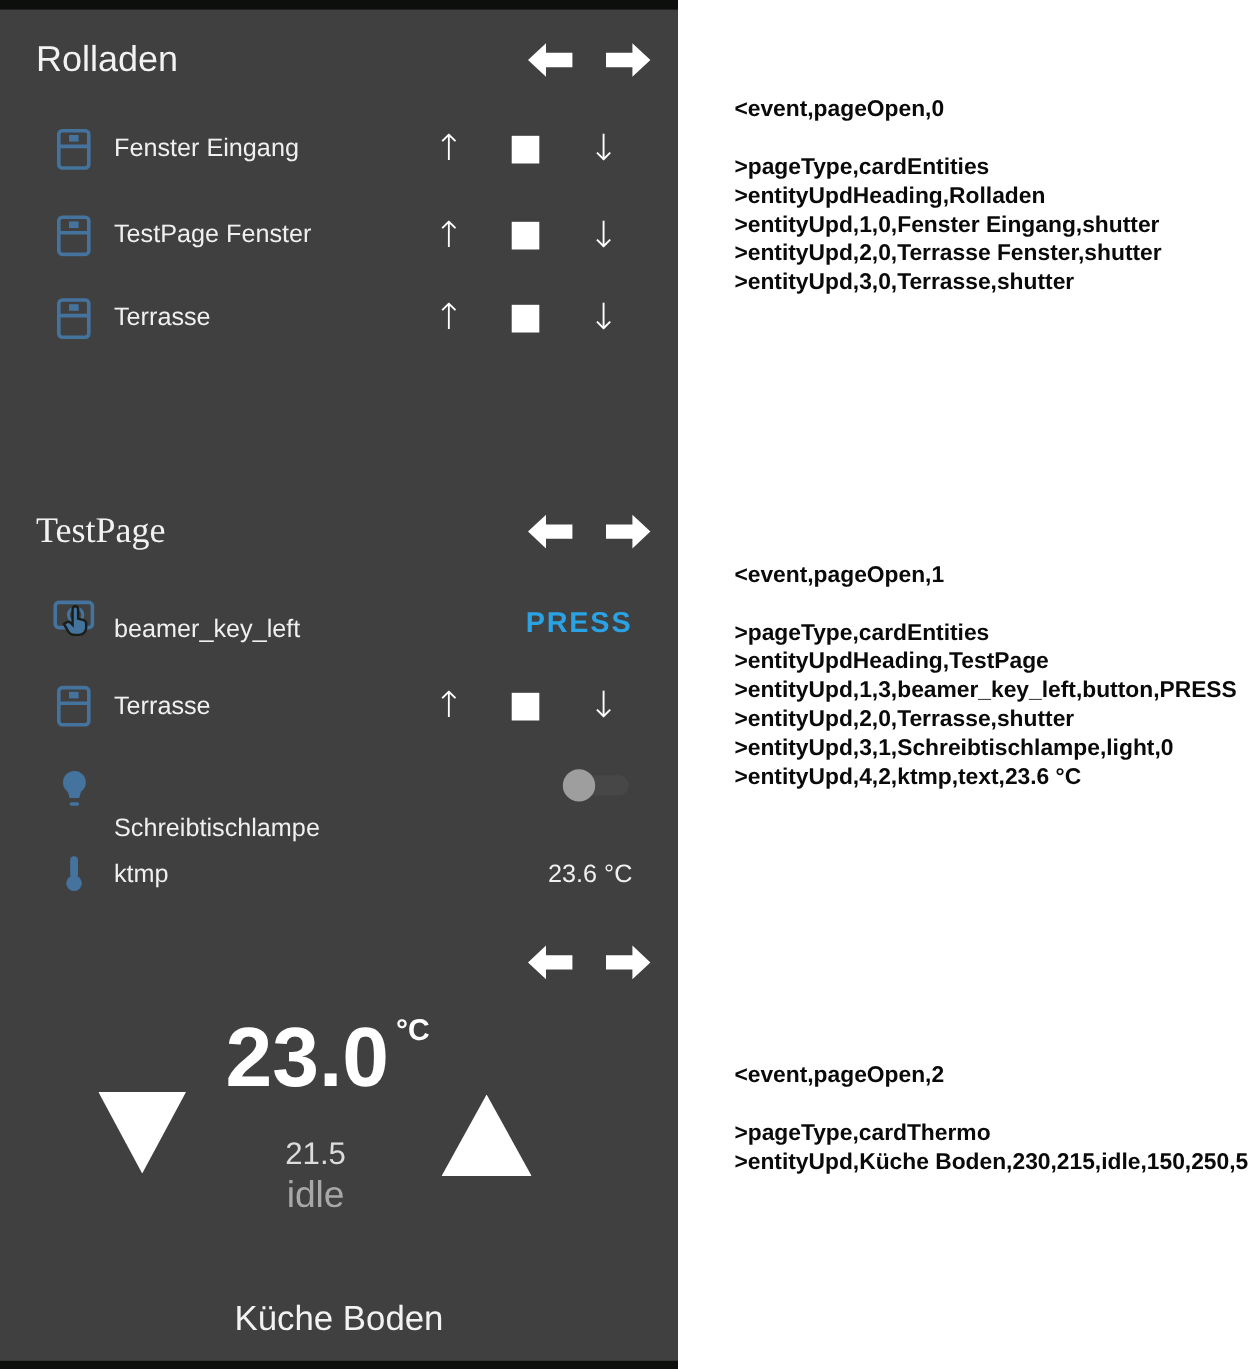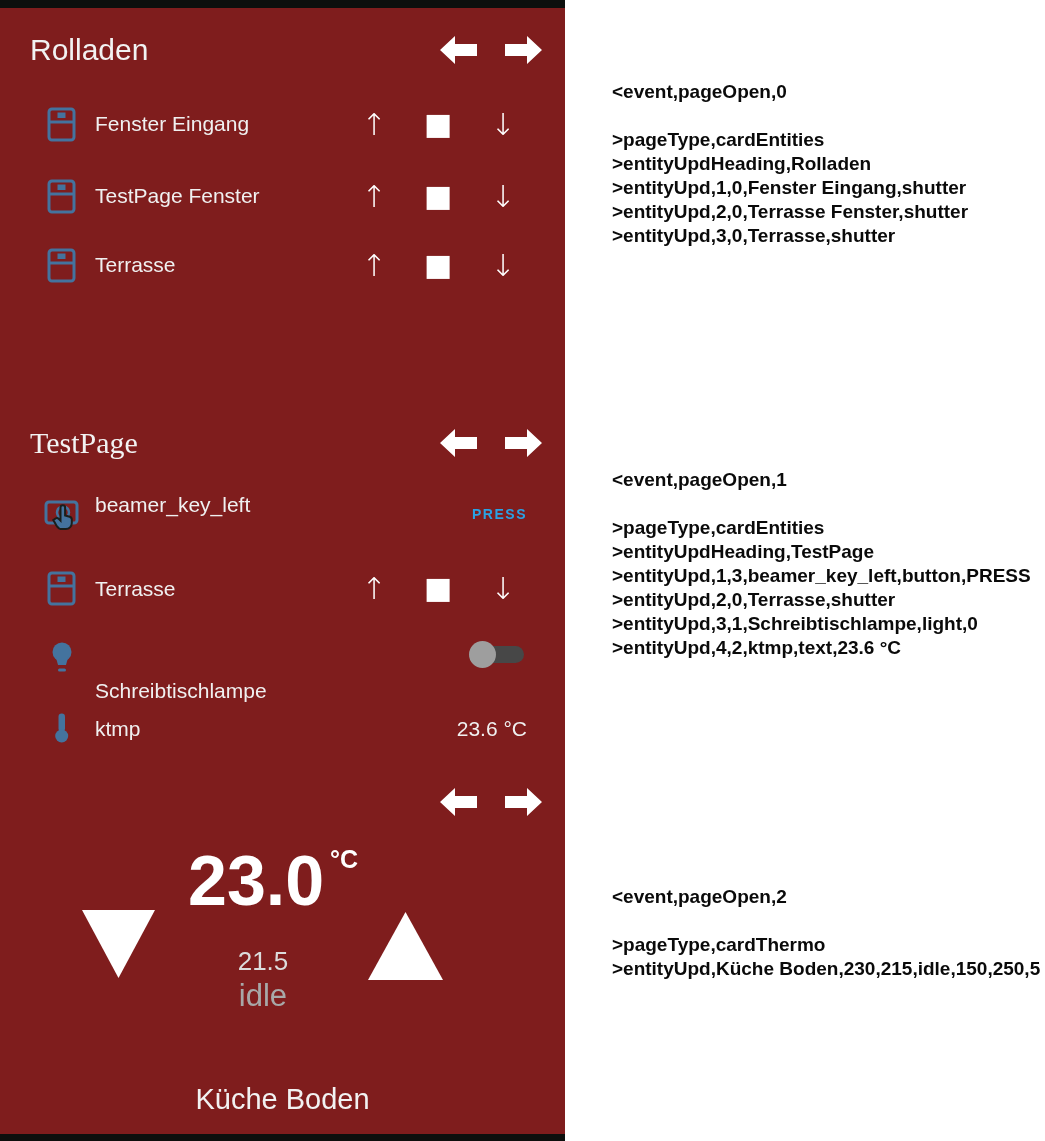--- a/index.html
+++ b/index.html
@@ -1,30 +1,30 @@
 <!DOCTYPE html>
 <html><head>
 <meta charset="utf-8">
 <style>
   html,body{margin:0;padding:0;}
   body{width:1045px;height:1141px;position:relative;background:#ffffff;
        font-family:"Liberation Sans",sans-serif;overflow:hidden;}
   .abs{position:absolute;}
   
-  .panel{left:0;top:0;width:565px;height:1141px;background:#7f1d1d;}
+  .panel{left:0;top:0;width:565px;height:1141px;background:#404040;}
   .strip{left:0;width:565px;background:#0d0f0d;}
   .card-title{color:#f2f2f2;font-size:30px;line-height:36px;font-weight:400;}
   .nav-arrow{width:38px;height:30px;}
   .nav-arrow svg{display:block;}
   .ent-label{color:#f0f0f0;font-size:21px;line-height:26px;}
   .ctl{color:#ffffff;font-family:"DejaVu Sans",sans-serif;
        transform:translate(-50%,-50%);}
   .ctl-arrow{font-size:30px;font-weight:200;}
   .ctl-stop{font-size:30px;}
-  .press{color:#2aa2e4;font-size:14px;font-weight:700;letter-spacing:1.5px;
+  .press{color:#2aa2e4;font-size:24px;font-weight:700;letter-spacing:1.5px;
          text-align:right;}
   .value{color:#f0f0f0;font-size:21px;text-align:right;}
   .toggle-track{width:45px;height:17px;border-radius:9px;background:#474747;}
   .toggle-knob{width:27px;height:27px;border-radius:50%;background:#9e9e9e;}
   .big-temp{color:#ffffff;font-size:70px;font-weight:700;line-height:1;}
   .temp-unit{color:#ffffff;font-size:25px;font-weight:700;}
   .set-temp{color:#dcdcdc;font-size:26px;text-align:center;}
   .thermo-state{color:#a8a8a8;font-size:31px;text-align:center;}
   .thermo-title{color:#f2f2f2;font-size:29px;text-align:center;}
   .tri{display:block;}
@@ -102,21 +102,21 @@
         </svg></span>
   </div>
 
   <div class="abs" style="left:44px;top:498px;">
     <svg width="36" height="37" viewBox="0 0 36 37">
       <rect x="2" y="4" width="31" height="21" rx="3" fill="none" stroke="#44739e" stroke-width="3"></rect>
       <circle cx="19" cy="14.5" r="6" fill="none" stroke="#44739e" stroke-width="2.5"></circle>
       <path d="M16.5,9.5 a2.3,2.3 0 0 1 4.6,0 v8 l4.5,1.2 a3,3 0 0 1 2.2,2.9 v3.5 a6,6 0 0 1 -6,6 h-3.5 a6.5,6.5 0 0 1 -5.6,-3.2 l-3.4,-5.8 2.2,-1.6 a2.6,2.6 0 0 1 3.2,0.4 l1.8,1.8 z" fill="#44739e" stroke="#1a1e1a" stroke-width="2"></path>
     </svg>
   </div>
-  <div class="abs ent-label" style="left:95px;top:492px;">beamer_key_left</div>
+  <div class="abs ent-label" style="left:95px;top:512px;">beamer_key_left</div>
   <div class="abs press" style="left:400px;top:506px;width:127px;">PRESS</div>
 
   <div class="abs" style="left:47px;top:571px;">
     <svg width="29" height="35" viewBox="0 0 29 35">
         <rect x="2" y="2" width="25" height="31" rx="3" fill="none" stroke="#44739e" stroke-width="3"></rect>
         <line x1="2" y1="15" x2="27" y2="15" stroke="#44739e" stroke-width="3"></line>
         <rect x="10.5" y="5.5" width="8" height="5.5" fill="#44739e"></rect>
       </svg>
   </div>
   <div class="abs ent-label" style="left:95px;top:576px;">Terrasse</div>

